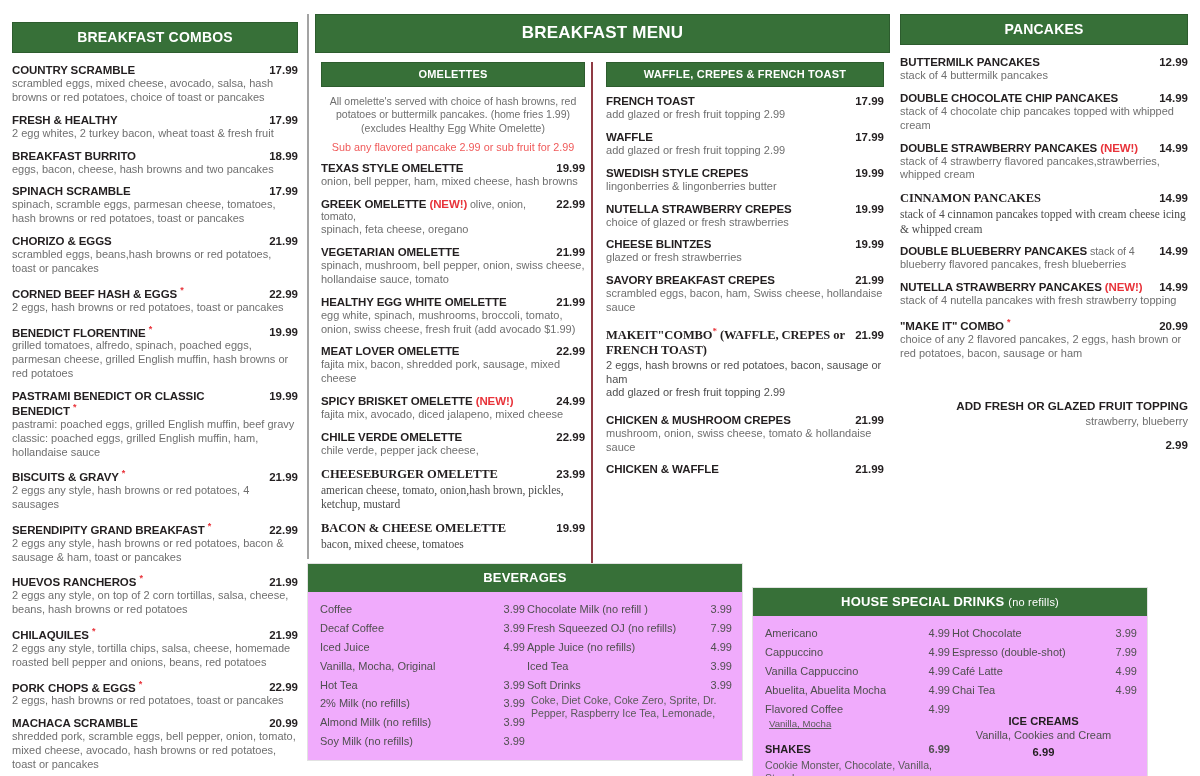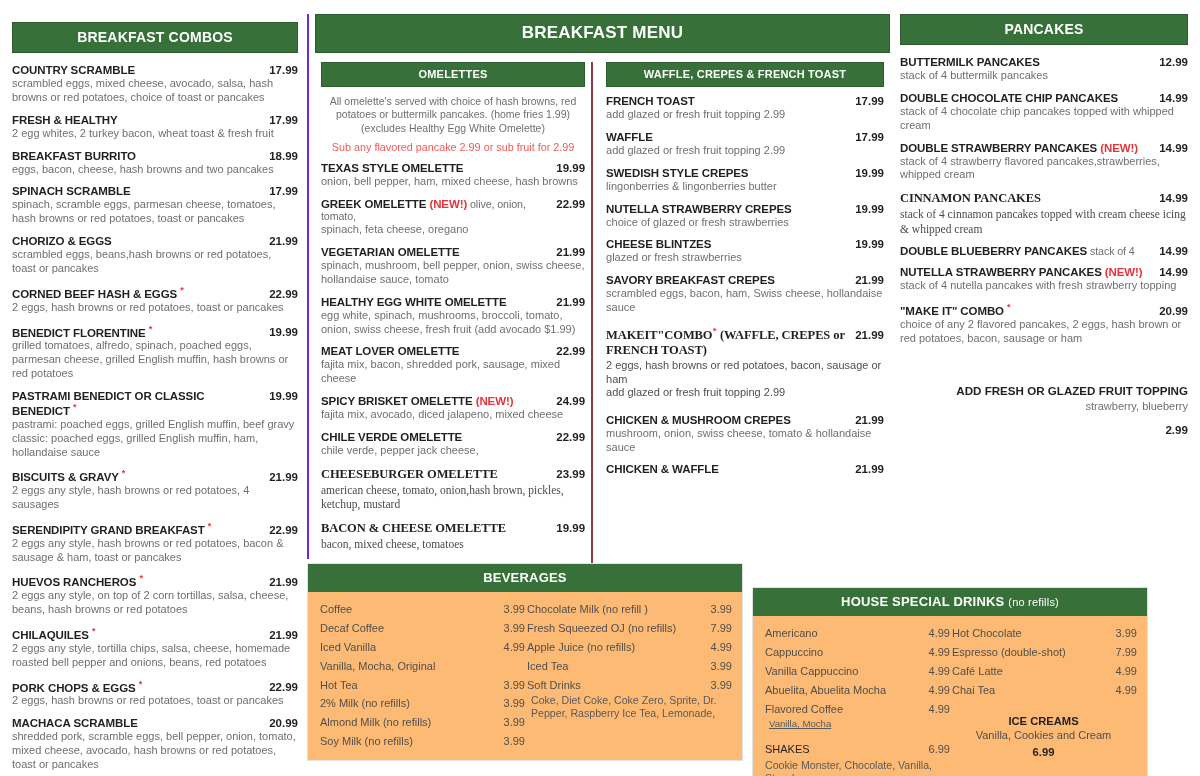--- a/index.html
+++ b/index.html
@@ -58,21 +58,21 @@
   .new { color: #e8333a; font-weight: bold; }
 
   
   .serif .item-name, .serif .item-desc { font-family: "Liberation Serif", serif; }
   .serif .item-name { font-size: 12.5px; }
   .serif .item-desc { font-size: 11.5px; color: #4a4a4a; }
 
   
   .col-center {
     position: absolute; left: 307px; top: 14px; width: 583px; height: 545px;
-    border-left: 2px solid #6d28d9;
+    border-left: 2px solid #a3a3a3;
     padding-left: 6px;
   }
   .col-center > .barhead {
     font-size: 17px; padding: 8px 0 9px; margin-bottom: 9px;
   }
   .center-cols { display: flex; gap: 0; }
   .sub-col { width: 277px; padding: 0 6px; }
   .sub-col.right { border-left: 2px solid #8f3a44; padding-left: 13px; width: 300px; }
   .sub-col .barhead { font-size: 11px; padding: 5px 8px 6px; margin-bottom: 8px; }
 
@@ -98,36 +98,36 @@
   .col-right .barhead { font-size: 14px; padding: 6px 0 7px; }
 
   .center-block { text-align: right; margin-top: 38px; }
   .center-block .cb-title { font-weight: bold; font-size: 11.6px; }
   .center-block .cb-sub { font-size: 11px; color: #6f6f6f; margin-top: 3px; }
   .center-block .cb-price { font-weight: bold; font-size: 11.6px; margin-top: 11px; }
 
   
   .panel {
     position: absolute;
-    background: #fdba74;
+    background: #f0abfc;
     border: 1px solid #e2e2e2;
   }
   .panel > .barhead { font-size: 13px; padding: 6px 0 7px; border: 0; }
   .panel-body { display: flex; padding: 8px 10px 10px; }
   .bev-col { flex: 1; }
   .bev-row {
     display: flex; justify-content: space-between; align-items: baseline;
     font-size: 11px; color: #4f4f4f; padding: 3.4px 0;
   }
   .bev-row .nm { padding-left: 2px; }
   .bev-row .pr { font-size: 11px; color: #4f4f4f; white-space: nowrap; }
   .bev-sub {
     font-size: 10.6px; color: #5a5a5a; line-height: 1.25; padding: 0 0 2px 6px;
   }
-  .bev-strong { font-weight: normal; color: #231f20; text-align: right; }
+  .bev-strong { font-weight: bold; color: #231f20; text-align: right; }
   .bev-underline { text-decoration: underline; font-size: 9.6px; color: #5a5a5a; padding-left: 6px;}
 
   #panel-beverages { left: 307px; top: 563px; width: 436px; }
   #panel-house { left: 752px; top: 587px; width: 396px; }
 
   .ice {
     text-align: center; margin-top: 16px;
   }
   .ice .t { font-weight: bold; font-size: 11.2px; }
   .ice .s { font-size: 11px; color: #4f4f4f; margin-top: 2px; }
@@ -439,20 +439,21 @@
             <div class="item-name"><span>CINNAMON PANCAKES</span></div>
             <div class="item-price">14.99</div>
           </div>
           <div class="item-desc">stack of 4 cinnamon pancakes topped with cream cheese icing &amp; whipped cream</div>
         </div>
         <div class="item">
           <div class="item-line">
             <div class="item-name"><span>DOUBLE BLUEBERRY PANCAKES</span><span class="inline-desc"> stack of 4</span></div>
             <div class="item-price">14.99</div>
           </div>
+          <div class="item-desc">blueberry flavored pancakes, fresh blueberries</div>
         </div>
         <div class="item">
           <div class="item-line">
             <div class="item-name"><span>NUTELLA STRAWBERRY PANCAKES</span><span class="new"> (NEW!)</span></div>
             <div class="item-price">14.99</div>
           </div>
           <div class="item-desc">stack of 4 nutella pancakes with fresh strawberry topping</div>
         </div>
         <div class="item">
           <div class="item-line">
@@ -475,21 +476,21 @@
       <div class="bev-col" id="bev-left">
           <div class="bev-row">
             <span class="nm">Coffee</span>
             <span class="pr">3.99</span>
           </div>
           <div class="bev-row">
             <span class="nm">Decaf Coffee</span>
             <span class="pr">3.99</span>
           </div>
           <div class="bev-row">
-            <span class="nm">Iced Vanilla</span>
+            <span class="nm">Iced Juice</span>
             <span class="pr">4.99</span>
           </div>
           <div class="bev-row">
             <span class="nm">Vanilla, Mocha, Original</span>
             <span class="pr"></span>
           </div>
           <div class="bev-row">
             <span class="nm">Hot Tea</span>
             <span class="pr">3.99</span>
           </div>

